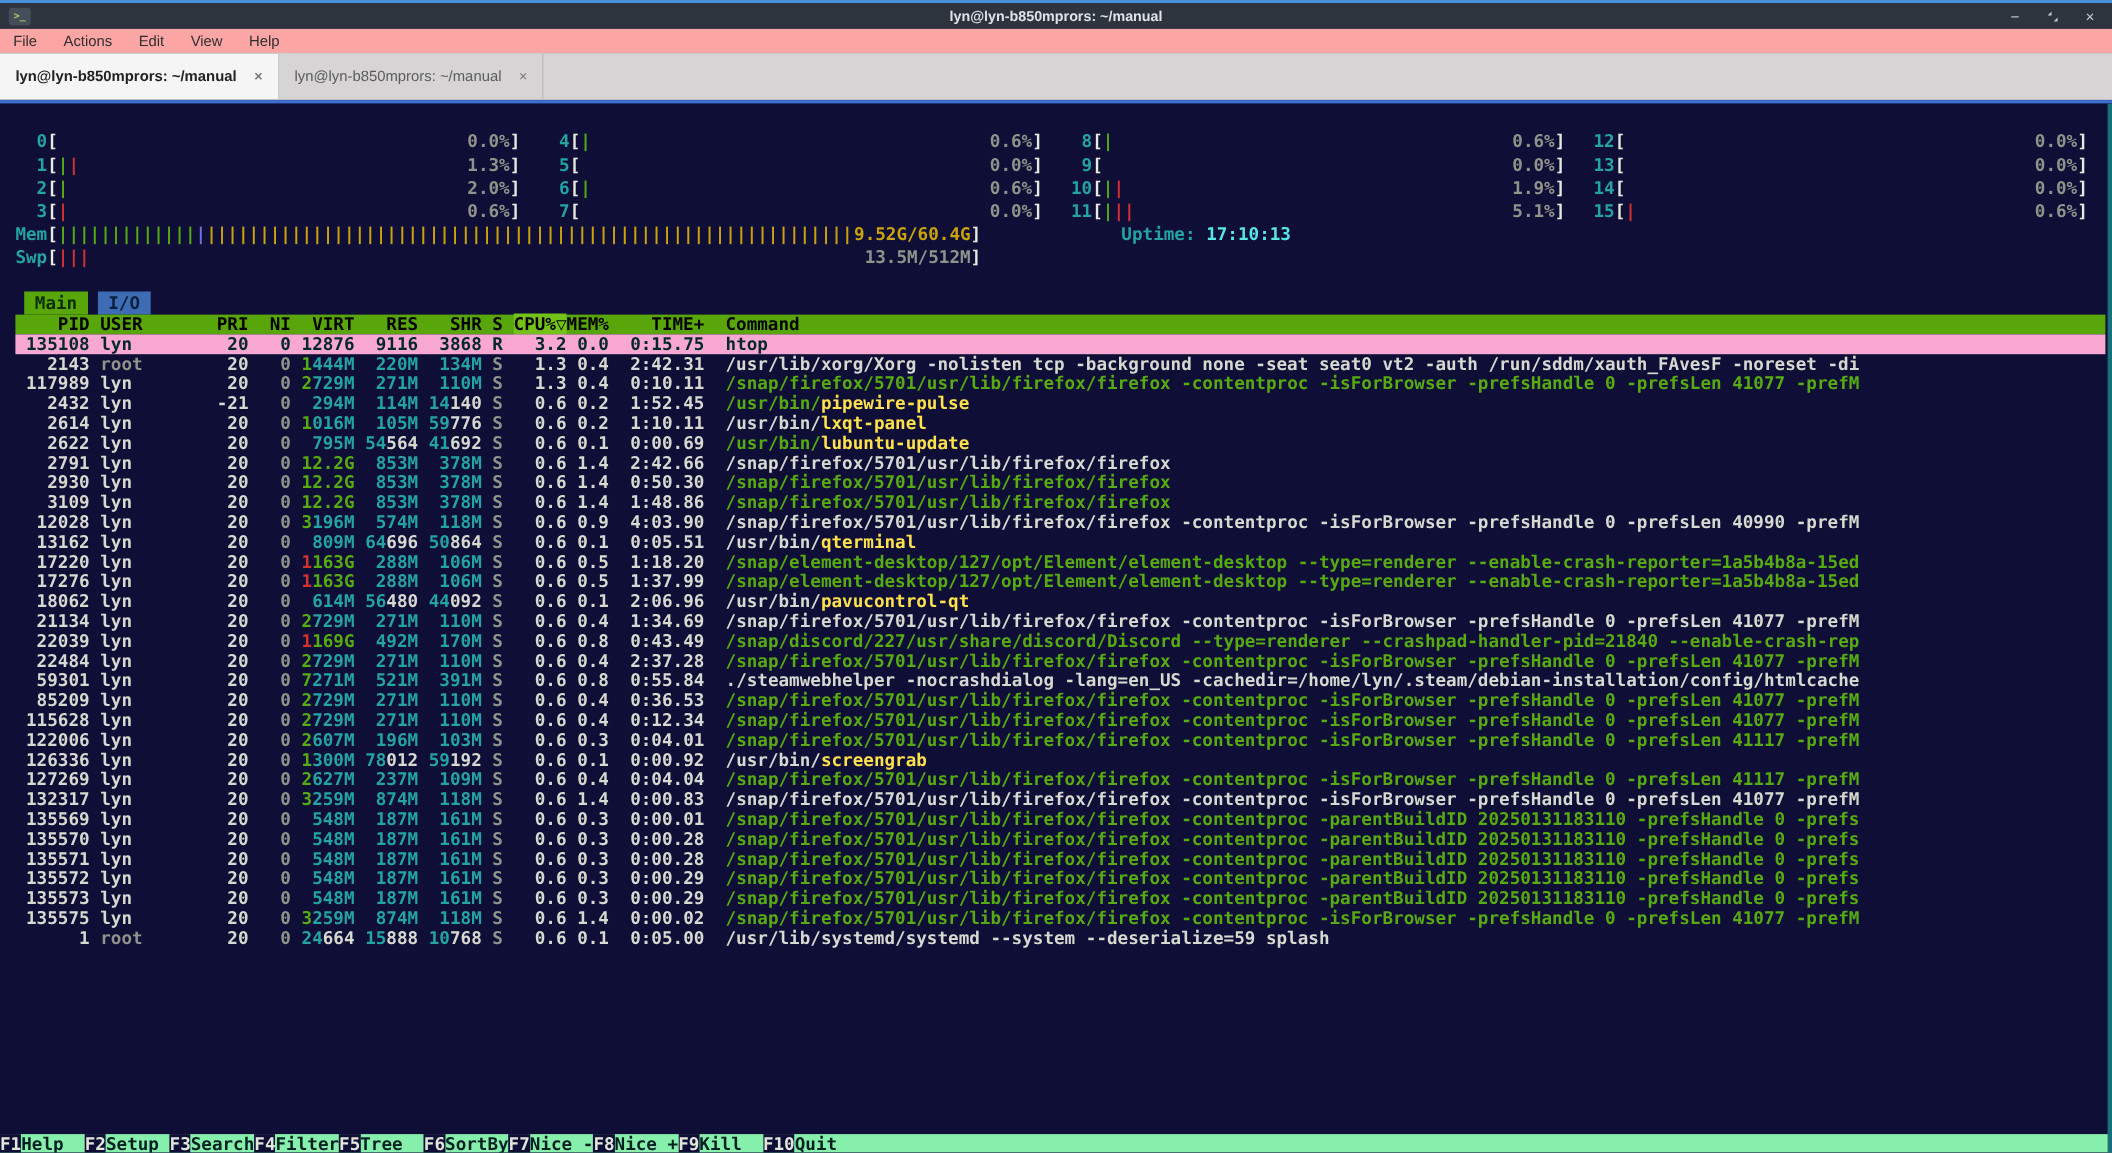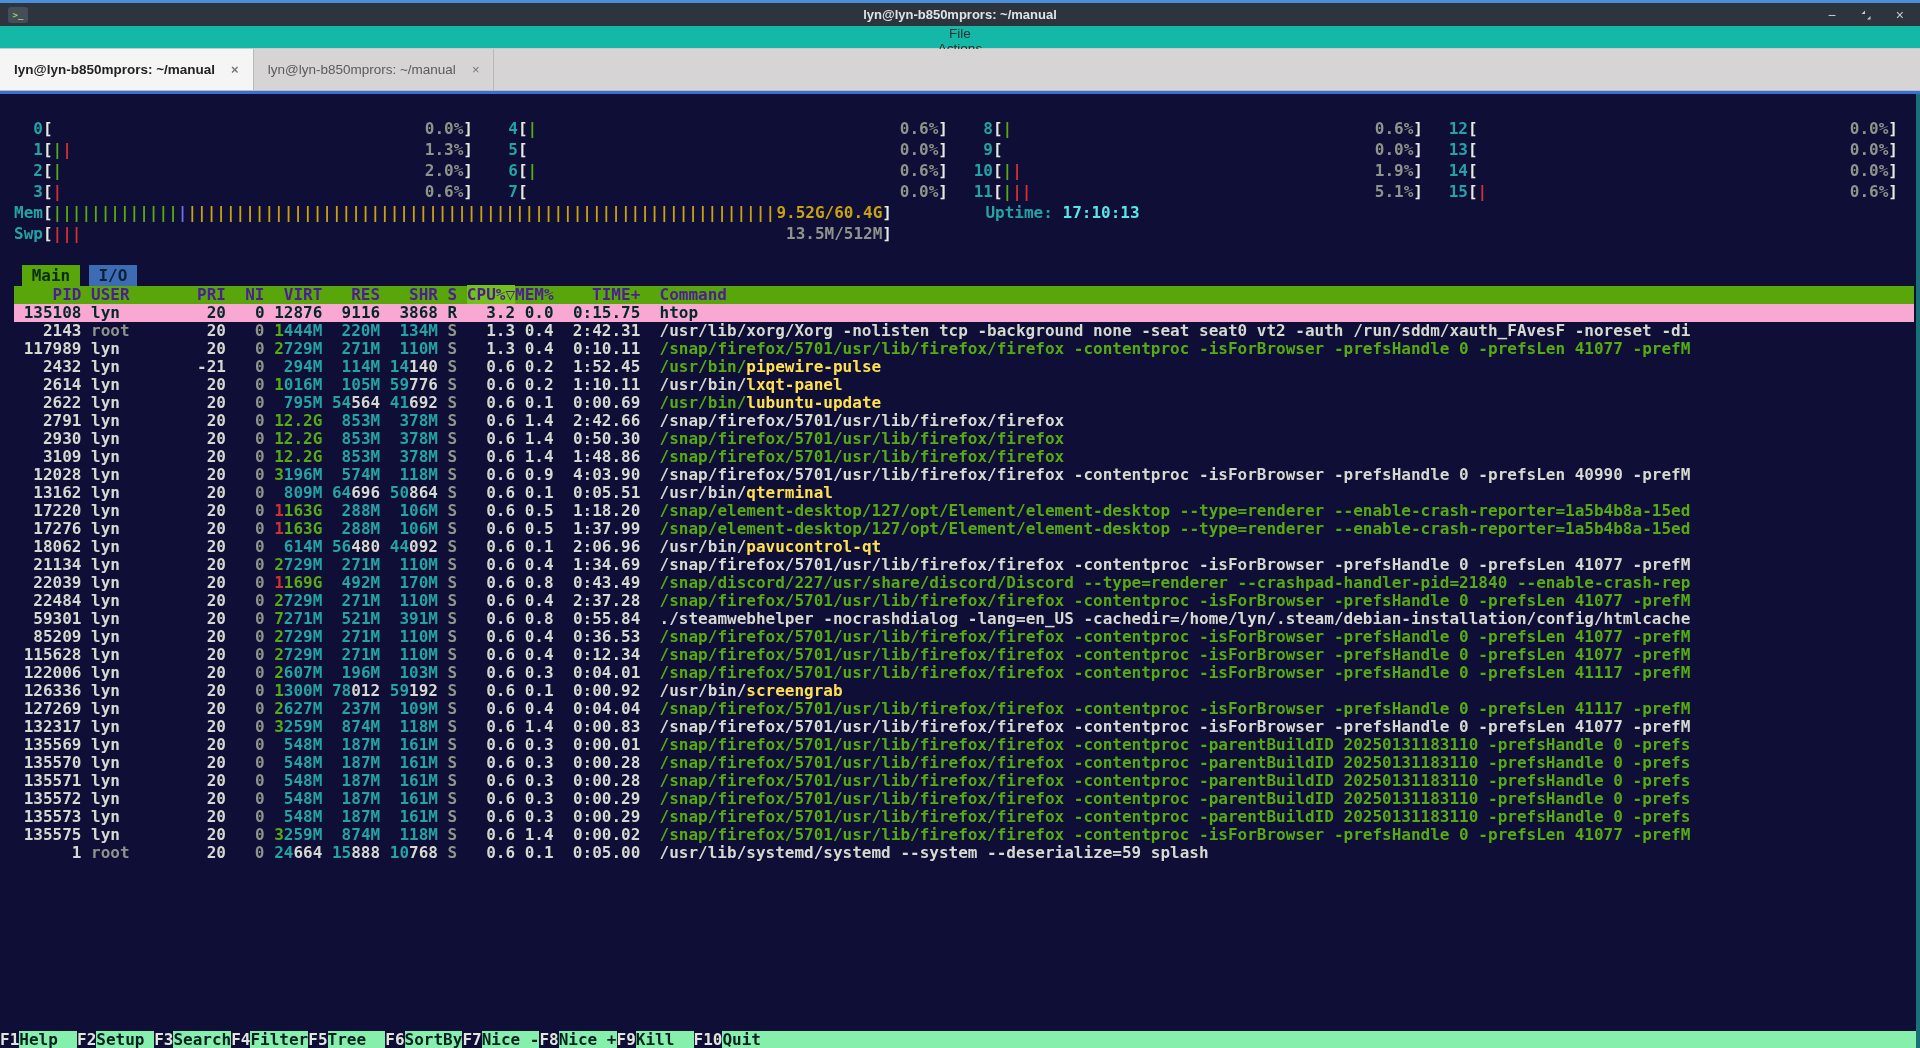--- a/index.html
+++ b/index.html
@@ -10,21 +10,21 @@
   .top-accent{height:3px;background:#4a8fd9;}
   .titlebar{height:23px;background:#2e343e;position:relative;display:flex;align-items:center;}
   .win-icon{width:20px;height:16px;margin-left:8px;background:#454d59;border-radius:3px;
             color:#9fd468;font-family:"DejaVu Sans Mono",monospace;font-size:9px;font-weight:bold;
             display:flex;align-items:center;justify-content:center;}
   .win-title{position:absolute;left:0;right:0;text-align:center;color:#dfe2e7;
              font-size:13px;font-weight:bold;pointer-events:none;}
   .win-controls{margin-left:auto;display:flex;align-items:center;gap:24px;padding-right:16px;z-index:2;}
   .wbtn{color:#c6cad1;font-size:14px;line-height:14px;cursor:default;display:flex;align-items:center;}
 
-  .menubar{height:22px;background:#14b8a6;border-bottom:1px solid #c9c9c9;display:flex;align-items:center;flex-direction:column;}
+  .menubar{height:22px;background:#fca5a5;border-bottom:1px solid #c9c9c9;display:flex;align-items:center;}
   .menu-item{padding:0 12px;font-size:13.5px;color:#2e2e2e;height:100%;display:flex;align-items:center;}
 
   .tabbar{height:41px;background:#d6d4d4;display:flex;align-items:stretch;border-bottom:1px solid #bdbdbd;}
   .tab{display:flex;align-items:center;padding:0 14px;font-size:13.5px;border-right:1px solid #b9b9b9;}
   .tab.active{background:#f5f5f5;font-weight:bold;color:#222;}
   .tab.inactive{background:#d6d4d4;color:#5c5c5c;}
   .tab .tclose{margin-left:16px;color:#777;font-size:13px;}
 
   
   .terminal{flex:1;position:relative;background:#0e0e36;border-top:3px solid #3b70d2;
@@ -34,39 +34,39 @@
   .tcontent{flex:1;padding:24px 6px 0 14px;display:flex;flex-direction:column;overflow:hidden;}
 
   
   .hdrarea{line-height:21px;}
   .cpu-grid{display:grid;grid-template-columns:repeat(4,1fr);grid-template-rows:repeat(4,21px);
             grid-auto-flow:column;}
   .meter{display:flex;white-space:pre;padding-right:16px;}
   .mlab{width:3ch;text-align:right;color:#23a3a3;flex:none;}
   .mbr{color:#e7eade;flex:none;}
   .tickwrap{flex:1 1 0;overflow:hidden;display:flex;white-space:pre;}
-  .midrow{display:flex;}
+  .midrow{display:flex;gap:34px;}
   .memcol{width:894px;flex:none;}
   .statcol{flex:1;padding-left:10px;}
   .statline{white-space:pre;height:21px;}
 
   
   .sw{color:#d6d9cf}.sg{color:#8f938a}.sc{color:#23a3a3}.sbc{color:#55e7e7}
   .sgr{color:#57ab12}.sbg{color:#a4e232}.sy{color:#c9a20d}.sby{color:#ffe14e}
   .sr{color:#d33030}.sbl{color:#6f6fe0}.sk{color:#04272b}
 
   
   .scrtabs{margin-top:21px;height:21px;line-height:21px;white-space:pre;padding-left:8px;display:flex;gap:9px;}
   .scrtab{padding:0 1ch;}
   .scrtab.main{background:#58a60a;color:#0d2f08;}
   .scrtab.io{background:#3e6cb4;color:#0a1f3a;}
 
   
   .thead{background:#58a60a;height:18px;line-height:18px;white-space:pre;}
-  .thead span{color:#4c1d95;text-align:center;}
+  .thead span{color:#000000;text-align:center;}
   .thead .hsort{background:#74c119;}
   .prow{height:18px;line-height:18px;white-space:pre;}
   .prow.sel{background:#f9a8d4;}
   .prow.sel span{color:#04272b !important;}
   .tfill{flex:1;}
 
   
   .fkeys{height:17px;line-height:17px;background:#86efac;display:flex;white-space:pre;flex:none;}
   .fk-key{color:#e2e5da;background:#0e0e36;}
   .fk-label{color:#052022;}

